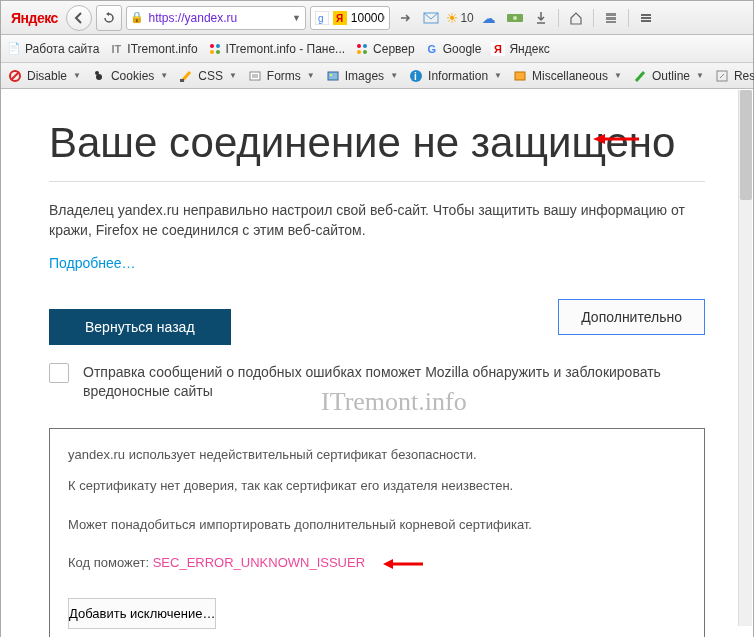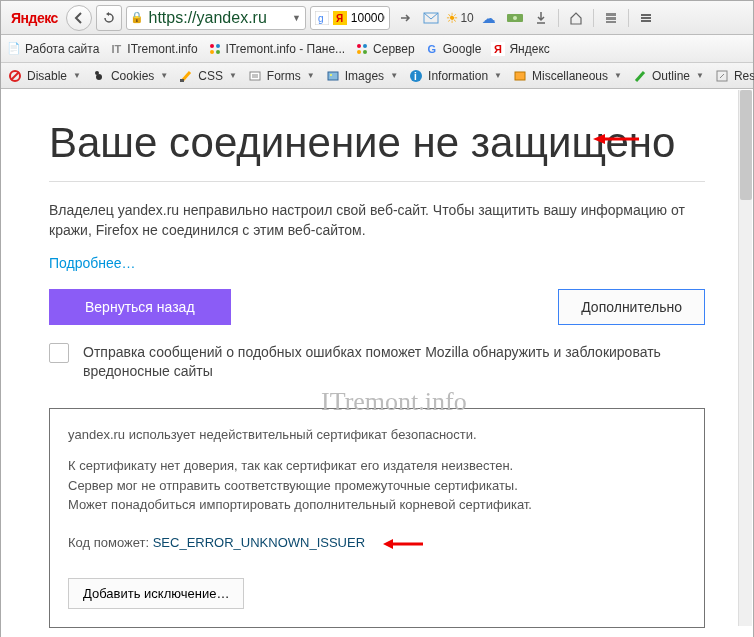--- a/index.html
+++ b/index.html
@@ -5,21 +5,21 @@
 * { box-sizing: border-box; margin: 0; padding: 0; }
 body { font-family: "Segoe UI", Arial, sans-serif; font-size: 13px; background: #fff; width: 754px; }
 .chrome { border: 1px solid #aaa; }
 
 
 .navbar { display: flex; align-items: center; background: linear-gradient(#f8f8f8,#e9e9e9); border-bottom: 1px solid #bbb; height: 34px; padding: 2px 6px; gap: 4px; }
 .yandex-logo { font-weight: bold; color: #d00; font-size: 14px; letter-spacing: -0.5px; padding: 0 4px; }
 .navbtn { width: 26px; height: 26px; border: 1px solid #bbb; border-radius: 3px; background: linear-gradient(#fff,#eee); display: flex; align-items: center; justify-content: center; font-size: 14px; color: #555; cursor: pointer; }
 .navbtn.round { border-radius: 50%; }
 .urlbar { flex: 0 0 180px; display: flex; align-items: center; border: 1px solid #bbb; border-radius: 3px; background: #fff; height: 24px; padding: 0 4px; gap: 4px; min-width: 0; }
-.urlbar input { border: none; outline: none; font-size: 16px; width: 100%; color: #14532d; }
+.urlbar input { border: none; outline: none; font-size: 12px; width: 100%; color: #6d28d9; }
 .lock { color: #393; font-size: 11px; }
 .ddown { color: #666; font-size: 9px; }
 .fav-sq { width: 14px; height: 14px; display: inline-block; }
 .searchbar { flex: 0 0 80px; display: flex; align-items: center; border: 1px solid #bbb; border-radius: 3px; background: #fff; height: 24px; padding: 0 4px; gap: 4px; min-width: 0; }
 .searchbar input { border: none; outline: none; font-size: 12px; width: 100%; }
 .iconbtn { width: 22px; height: 22px; display: flex; align-items: center; justify-content: center; color: #666; cursor: pointer; font-size: 14px; }
 .weather { display: flex; align-items: center; gap: 2px; color: #444; font-size: 12px; }
 .sun { color: #f7a400; font-size: 14px; }
 .vline { width: 1px; height: 18px; background: #ccc; margin: 0 2px; }
 
@@ -34,28 +34,28 @@
 .devitem .dicon { width: 14px; height: 14px; display: inline-block; }
 .dcaret { font-size: 8px; color: #666; margin-left: 1px; }
 
 
 .page { padding: 30px 48px 20px 48px; background: #fff; position: relative; }
 h1 { font-weight: 300; font-size: 42px; color: #333; margin-bottom: 14px; }
 .hr { border: none; border-top: 1px solid #ddd; margin: 0 0 18px 0; }
 .desc { color: #444; font-size: 14px; line-height: 1.45; margin-bottom: 14px; }
 .link { color: #0095dd; font-size: 14px; cursor: pointer; display: inline-block; margin-bottom: 18px; }
 .btnrow { display: flex; gap: 20px; align-items: center; margin-bottom: 18px; }
-.btn-primary { background: #8b5cf6; color: #fff; border: none; padding: 10px 36px; font-size: 14px; cursor: pointer; }
+.btn-primary { background: #0c4a6e; color: #fff; border: none; padding: 10px 36px; font-size: 14px; cursor: pointer; margin-top: 20px; }
 .btn-secondary { background: #fbfbfb; color: #333; border: 1px solid #3b82f6; padding: 9px 22px; font-size: 14px; cursor: pointer; margin-left: auto; }
 .checkrow { display: flex; align-items: flex-start; gap: 14px; font-size: 14px; color: #444; line-height: 1.4; margin-bottom: 26px; }
 .cbox { width: 20px; height: 20px; border: 1px solid #bbb; border-radius: 2px; background: #fff; flex-shrink: 0; cursor: pointer; }
 .details { border: 1px solid #737373; padding: 16px 18px 18px; font-size: 13px; color: #555; line-height: 1.5; }
 .details p { margin-bottom: 12px; }
-.errcode { color: #0c4a6e; }
-.btn-exc { background: #fbfbfb; border: 1px solid #ccc; padding: 7px 14px; font-size: 13px; cursor: pointer; margin-top: 6px; }
+.errcode { color: #ec4899; }
+.btn-exc { background: #fbfbfb; border: 1px solid #ccc; padding: 7px 0; font-size: 13px; cursor: pointer; margin-top: 6px; }
 .red-arrow { color: #e00; font-size: 22px; display: inline-block; }
 .red-arrow.top { position: absolute; left: 592px; top: 38px; }
 .watermark { position: absolute; left: 320px; top: 298px; color: #bbb; font-size: 26px; font-family: Georgia, serif; pointer-events: none; }
 .scrollbar { position: absolute; right: 2px; top: 90px; width: 14px; height: 536px; background: #f0f0f0; border-left: 1px solid #ddd; }
 .scrollthumb { position: absolute; top: 0; left: 1px; width: 12px; height: 110px; background: #c8c8c8; border-radius: 2px; }
 </style>
 </head>
 <body>
 
 <div class="chrome">
@@ -278,21 +278,21 @@
     <button class="btn-secondary">Дополнительно</button>
   </div>
   <div class="checkrow">
     <div class="cbox"></div>
     <span>Отправка сообщений о подобных ошибках поможет Mozilla обнаружить и заблокировать вредоносные сайты</span>
   </div>
   <div class="details">
     <p>yandex.ru использует недействительный сертификат безопасности.</p>
     <p>
       <span>К сертификату нет доверия, так как сертификат его издателя неизвестен.</span><br>
-      <span>Сервер мог не отправить соответствующие промежуточные сертификаты.</span><br>
+      <br>
       <span>Может понадобиться импортировать дополнительный корневой сертификат.</span>
     </p>
     <p>
       <span>Код поможет: </span><span class="errcode">SEC_ERROR_UNKNOWN_ISSUER</span>
       <span class="red-arrow" style="margin-left:14px;vertical-align:middle">
         <svg width="42" height="14">
               <line x1="40" y1="7" x2="6" y2="7" stroke="#e00" stroke-width="3"></line>
               <polygon points="0,7 10,2 10,12" fill="#e00"></polygon>
             </svg>
       </span>

